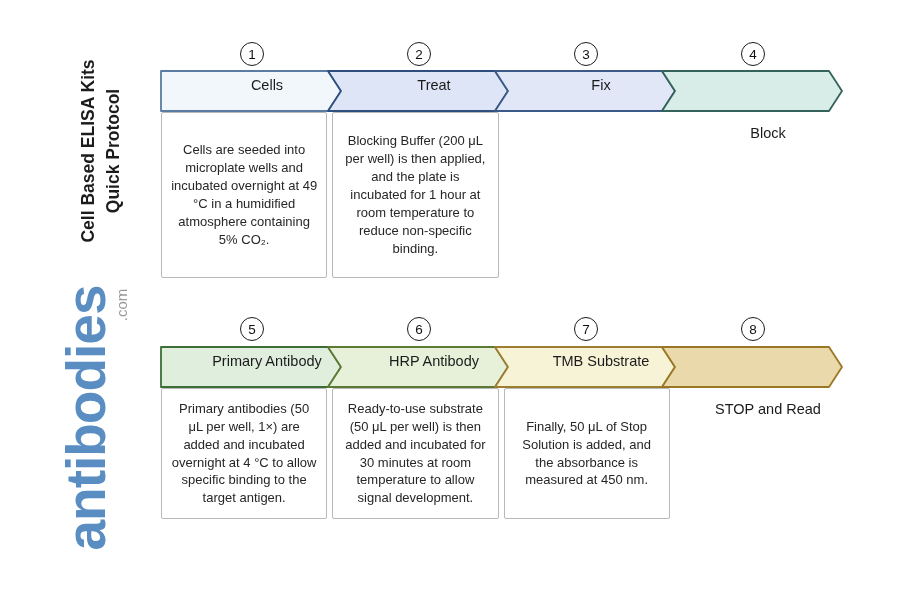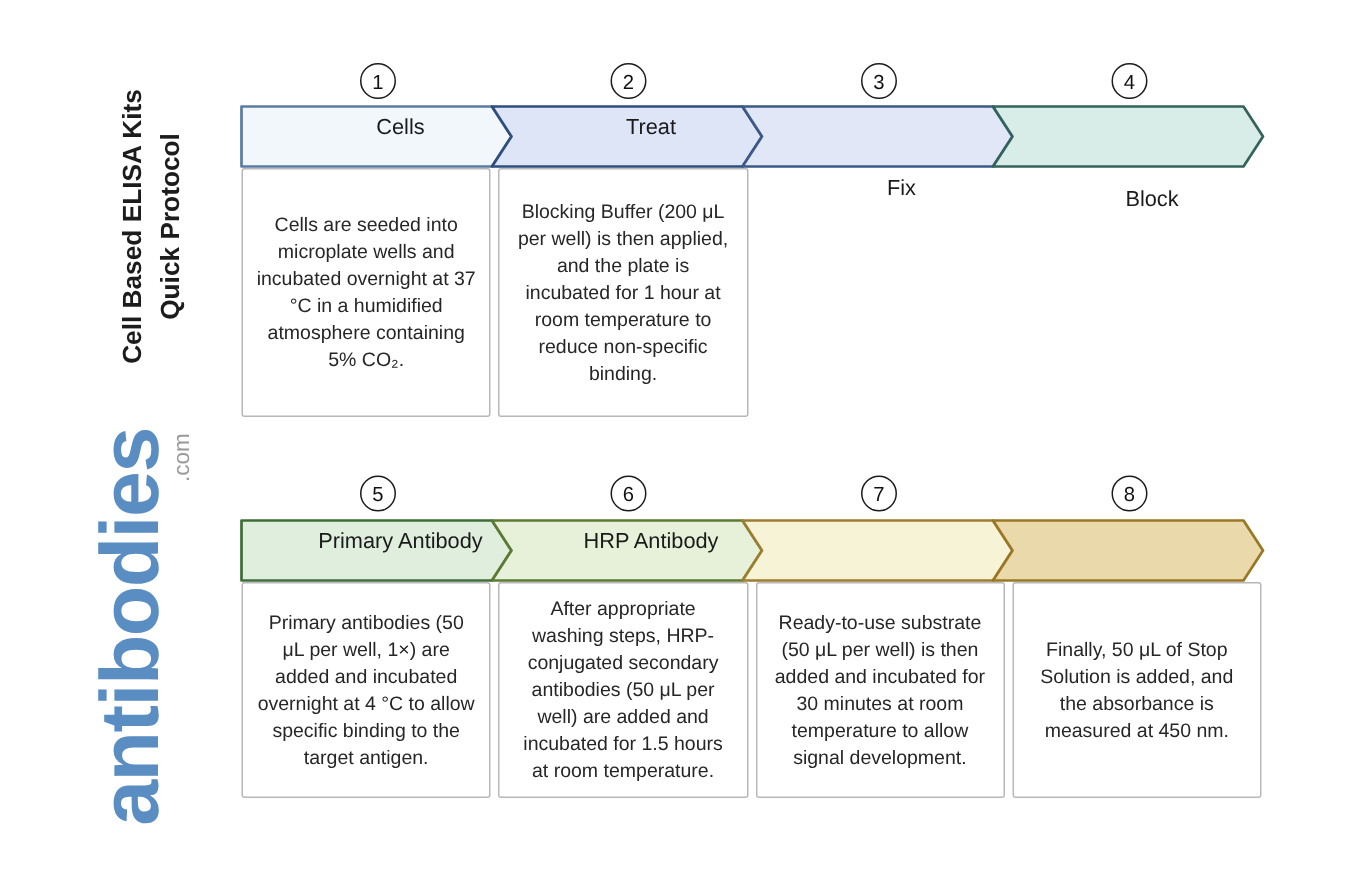--- a/index.html
+++ b/index.html
@@ -48,21 +48,21 @@
   .row1 .arrow-svg{top:70px;}
   .row2 .arrow-svg{top:346px;}
 
   .arrow-label{
     position:absolute;height:29px;width:180px;
     display:flex;align-items:center;justify-content:center;
     font-size:14.5px;color:#1b1b1b;white-space:nowrap;pointer-events:none;padding-left:16px;
   }
   .row1 .arrow-label{top:70px;}
   .row2 .arrow-label{top:346px;}
-  .l0{left:1px;} .l1{left:168px;} .l2{left:335px;margin-top:41px;} .l3{left:502px;margin-top:48px;}
+  .l0{left:1px;} .l1{left:168px;} .l2{left:335px;} .l3{left:502px;margin-top:48px;}
 
   .boxes{
     position:absolute;left:1px;width:680px;
     display:grid;grid-template-columns:repeat(4,1fr);gap:5px;
   }
   .row1 .boxes{top:112px;height:166px;}
   .row2 .boxes{top:388px;height:131px;}
   .desc-box{
     border:1.5px solid #b8b8b8;border-radius:2px;background:#ffffff;
     box-sizing:border-box;display:flex;align-items:center;justify-content:center;
@@ -106,21 +106,21 @@
         <polygon stroke-width="1.8" stroke-linejoin="round" points="335,1 502,1 515,21 502,41 335,41 348,21" fill="#e2e7f8" stroke="#3c5a87"></polygon>
         <polygon stroke-width="1.8" stroke-linejoin="round" points="502,1 669,1 682,21 669,41 502,41 515,21" fill="#d9ede8" stroke="#33635b"></polygon>
       </svg>
 
       <div class="arrow-label l0">Cells</div>
       <div class="arrow-label l1">Treat</div>
       <div class="arrow-label l2">Fix</div>
       <div class="arrow-label l3">Block</div>
 
       <div class="boxes">
-        <div class="desc-box">Cells are seeded into microplate wells and incubated overnight at 37 °C in a humidified atmosphere containing 5% CO₂.</div>
+        <div class="desc-box">Cells are seeded into microplate wells and incubated overnight at 49 °C in a humidified atmosphere containing 5% CO₂.</div>
         <div class="desc-box">Blocking Buffer (200 μL per well) is then applied, and the plate is incubated for 1 hour at room temperature to reduce non-specific binding.</div>
       </div>
     </div>
 
     <div class="row2">
 
       <div class="circle c0">
           <span>5</span>
         </div>
       <div class="circle c1">
@@ -140,20 +140,19 @@
         <polygon stroke-width="1.8" stroke-linejoin="round" points="502,1 669,1 682,21 669,41 502,41 515,21" fill="#ead9ab" stroke="#9a7724"></polygon>
       </svg>
 
       <div class="arrow-label l0">Primary Antibody</div>
       <div class="arrow-label l1">HRP Antibody</div>
       <div class="arrow-label l2">TMB Substrate</div>
       <div class="arrow-label l3">STOP and Read</div>
 
       <div class="boxes">
         <div class="desc-box">Primary antibodies (50 μL per well, 1×) are added and incubated overnight at 4 °C to allow specific binding to the target antigen.</div>
-        <div class="desc-box">After appropriate washing steps, HRP-conjugated secondary antibodies (50 μL per well) are added and incubated for 1.5 hours at room temperature.</div>
         <div class="desc-box">Ready-to-use substrate (50 μL per well) is then added and incubated for 30 minutes at room temperature to allow signal development.</div>
         <div class="desc-box">Finally, 50 μL of Stop Solution is added, and the absorbance is measured at 450 nm.</div>
       </div>
     </div>
 
   </div>
 </div>
 
 </body></html>

